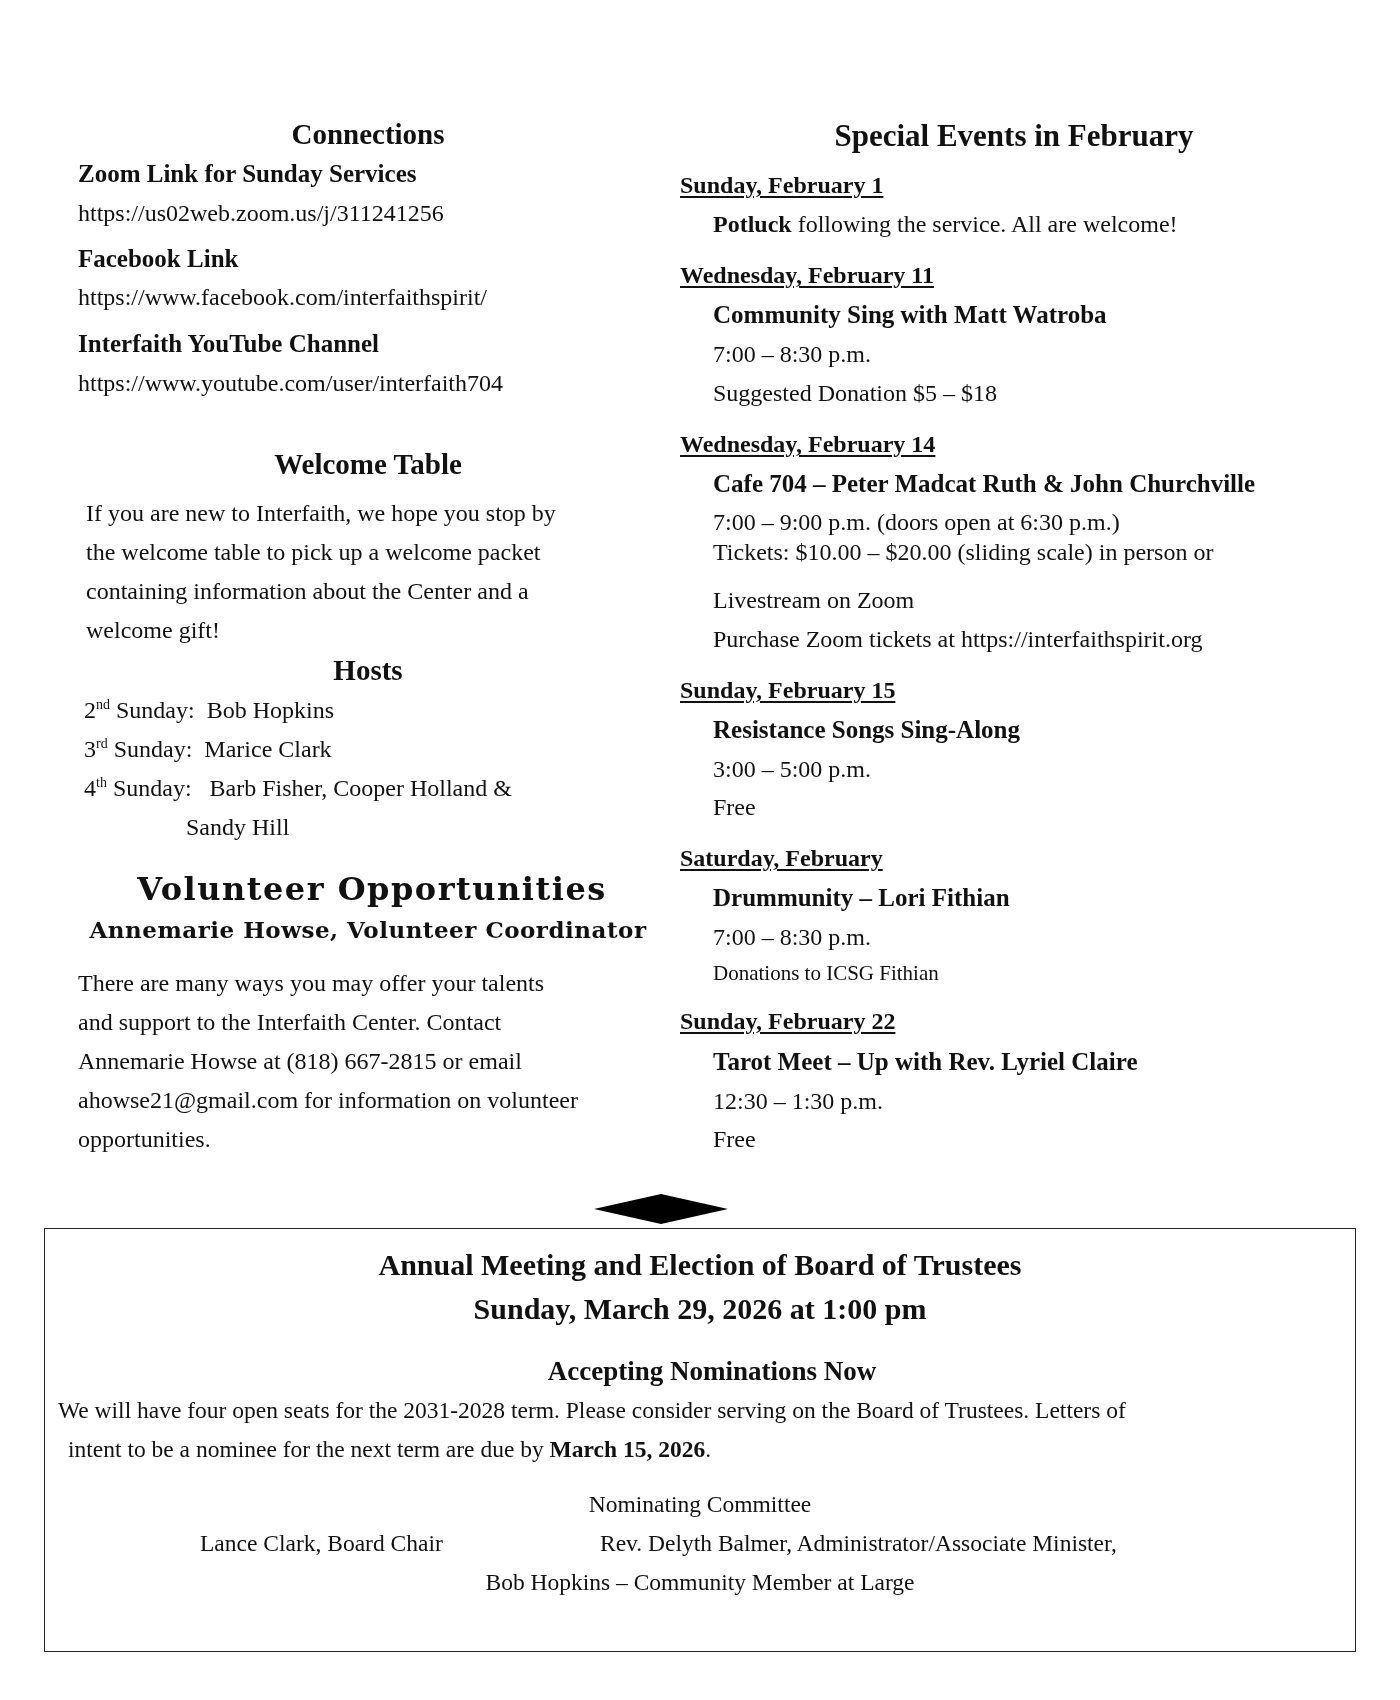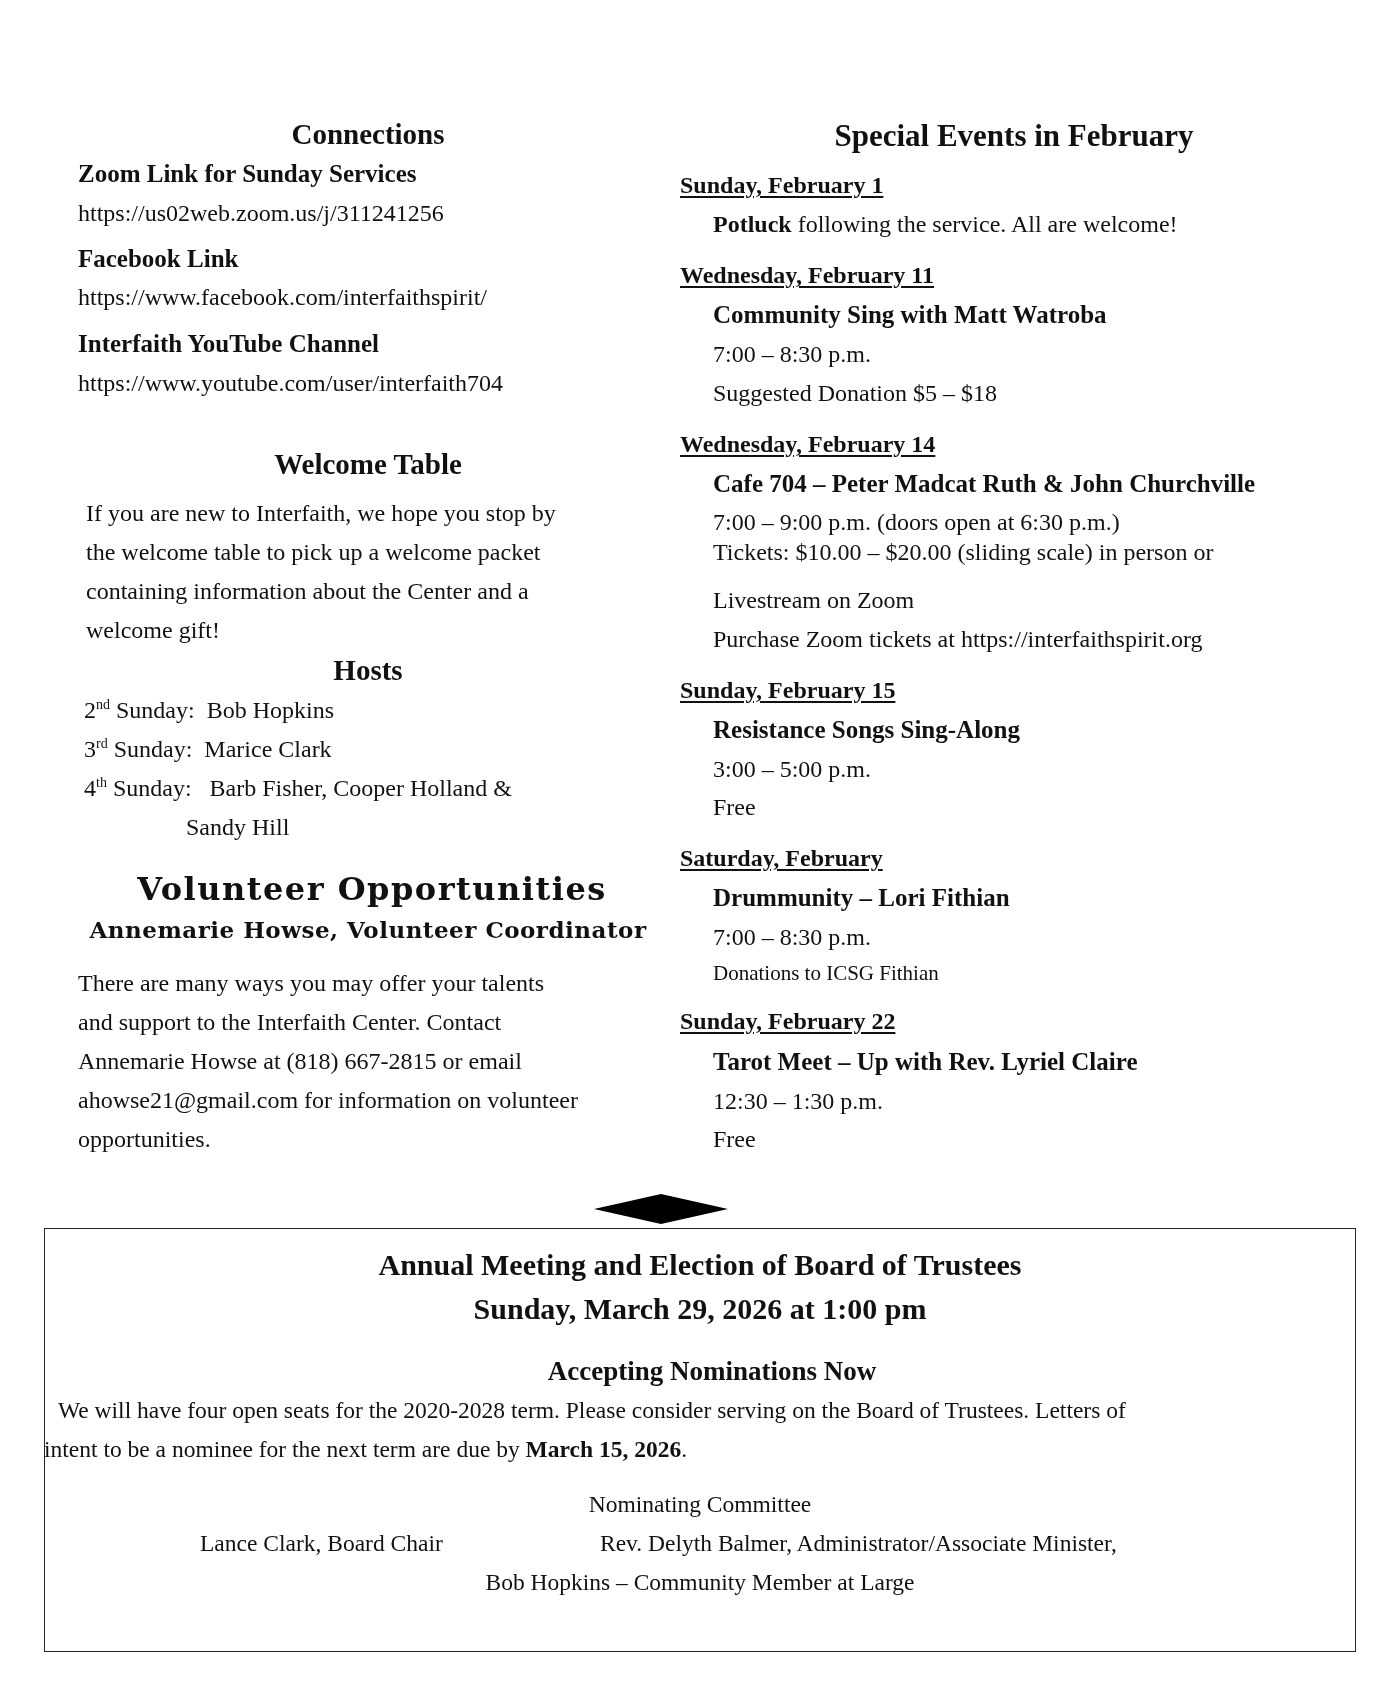--- a/index.html
+++ b/index.html
@@ -104,21 +104,21 @@
 
 <svg class="diamond" viewBox="0 0 134 30">
   <polygon points="0,15 67,0 134,15 67,30" fill="#000"></polygon>
 </svg>
 
 <div class="box"></div>
 <div>
   <div class="abs box-title center" style="left:700px; top:1248px; font-size:30px;">Annual Meeting and Election of Board of Trustees</div>
   <div class="abs box-title center" style="left:700px; top:1292px; font-size:30px;">Sunday, March 29, 2026 at 1:00 pm</div>
   <div class="abs box-title center" style="left:700px; top:1356px; font-size:27px;margin-left:12px;">Accepting Nominations Now</div>
-  <div class="abs box-body" style="left:58px; top:1397px;">We will have four open seats for the 2020-2028 term. Please consider serving on the Board of Trustees. Letters of</div>
-  <div class="abs box-body" style="left:44px; top:1436px;">
+  <div class="abs box-body" style="left:58px; top:1397px;">We will have four open seats for the 2031-2028 term. Please consider serving on the Board of Trustees. Letters of</div>
+  <div class="abs box-body" style="left:68px; top:1436px;">
     <span>intent to be a nominee for the next term are due by </span><b>March 15, 2026</b><span>.</span>
   </div>
   <div class="abs box-body center" style="left:700px; top:1491px;">Nominating Committee</div>
   <div class="abs box-body" style="left:200px; top:1530px;">Lance Clark, Board Chair</div>
   <div class="abs box-body" style="left:600px; top:1530px;">Rev. Delyth Balmer, Administrator/Associate Minister,</div>
   <div class="abs box-body center" style="left:700px; top:1569px;">Bob Hopkins – Community Member at Large</div>
 </div>
 
 </body></html>

